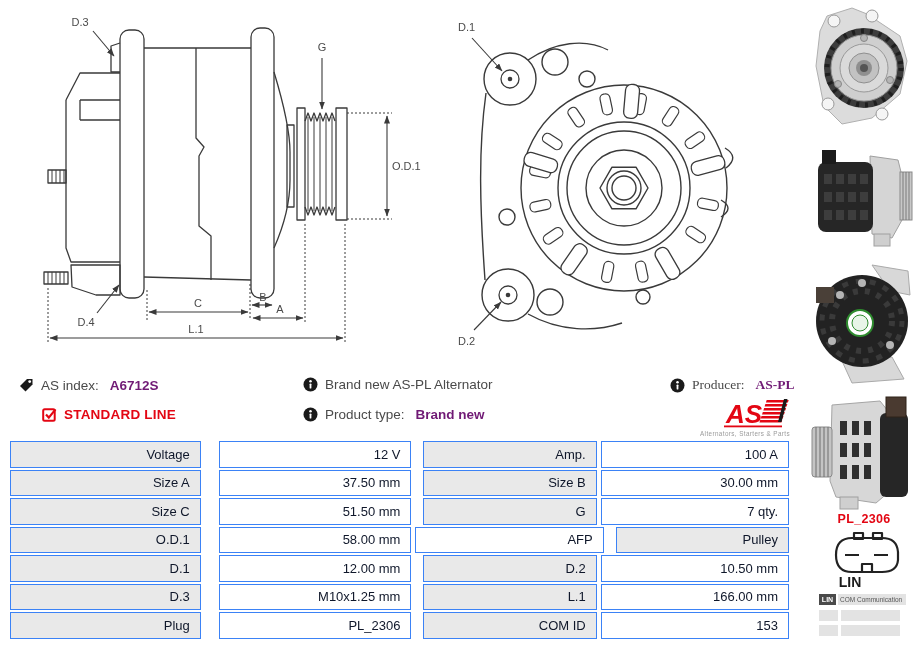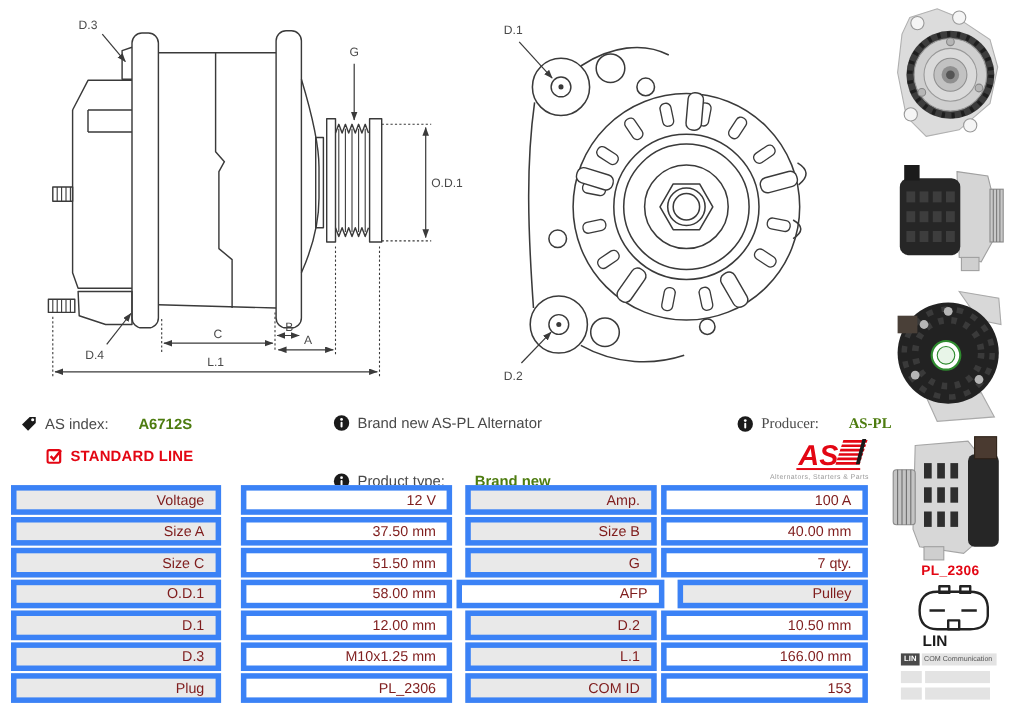--- a/index.html
+++ b/index.html
@@ -12,29 +12,29 @@
 
   
   .draw { position:absolute; }
   #side-drawing { left:0; top:0; }
   #front-drawing { left:440px; top:0; }
   .dim-label { font-size:11px; fill:#4a4a4a; }
 
   
   .h-item { position:absolute; display:flex; align-items:center; gap:7px;
             font-size:13.5px; color:#4a4a4a; white-space:nowrap; }
-  .h-item b { color:#4d7c0f; margin-left:20px; }
+  .h-item b { color:#701a75; margin-left:4px; }
   .red-bold { color:#e30613; font-weight:bold; letter-spacing:.2px; }
   .logo-wrap { position:absolute; left:698px; top:396px; }
 
   
   .spec-table { position:absolute; left:10px; top:441px; width:779px; }
   .trow { display:flex; height:26.5px; margin-bottom:2px; }
-  .cell { border:5px solid #3b82f6; display:flex; align-items:center;
-          justify-content:flex-end; padding-right:10px; font-size:13px; color:#7f1d1d; }
+  .cell { border:1px solid #3b82f6; display:flex; align-items:center;
+          justify-content:flex-end; padding-right:10px; font-size:13px; color:#0f172a; }
   .cl { background:#e9e9e9; }
   .cv { background:#ffffff; }
   .c1 { width:196px; }
   .c2 { width:198px; margin-left:18px; }
   .c3 { width:178px; margin-left:12px; }
   .c4 { width:193px; margin-left:4px;padding-left:16px; }
 
   
   .photo { position:absolute; }
   #photo-1 { left:812px; top:6px; }
@@ -214,21 +214,21 @@
 
   <div class="h-item" style="left:303px; top:377px;align-items:flex-end;">
     <svg width="15" height="15" viewBox="0 0 15 15">
       <circle cx="7.5" cy="7.5" r="7" fill="#1a1a1a"></circle>
       <circle cx="7.5" cy="4.3" r="1.25" fill="#fff"></circle>
       <rect x="6.6" y="6.4" width="1.8" height="5.2" rx="0.9" fill="#fff"></rect>
     </svg>
     <span>Brand new AS-PL Alternator</span>
   </div>
 
-  <div class="h-item" style="left:303px; top:430px;justify-content:center;">
+  <div class="h-item" style="left:303px; top:407px;justify-content:center;">
     <svg width="15" height="15" viewBox="0 0 15 15">
       <circle cx="7.5" cy="7.5" r="7" fill="#1a1a1a"></circle>
       <circle cx="7.5" cy="4.3" r="1.25" fill="#fff"></circle>
       <rect x="6.6" y="6.4" width="1.8" height="5.2" rx="0.9" fill="#fff"></rect>
     </svg>
     <span>Product type:</span>
       <b>Brand new</b>
   </div>
 
   <div class="h-item" style="left:670px; top:377px;font-family:Liberation Serif, serif;">
@@ -262,21 +262,21 @@
     <div class="trow">
       <div class="cell cl c1">Voltage</div>
       <div class="cell cv c2">12 V</div>
       <div class="cell cl c3">Amp.</div>
       <div class="cell cv c4">100 A</div>
     </div>
     <div class="trow">
       <div class="cell cl c1">Size A</div>
       <div class="cell cv c2">37.50 mm</div>
       <div class="cell cl c3">Size B</div>
-      <div class="cell cv c4">40.00 mm</div>
+      <div class="cell cv c4">30.00 mm</div>
     </div>
     <div class="trow">
       <div class="cell cl c1">Size C</div>
       <div class="cell cv c2">51.50 mm</div>
       <div class="cell cl c3">G</div>
       <div class="cell cv c4">7 qty.</div>
     </div>
     <div class="trow">
       <div class="cell cl c1">O.D.1</div>
       <div class="cell cv c2">58.00 mm</div>

